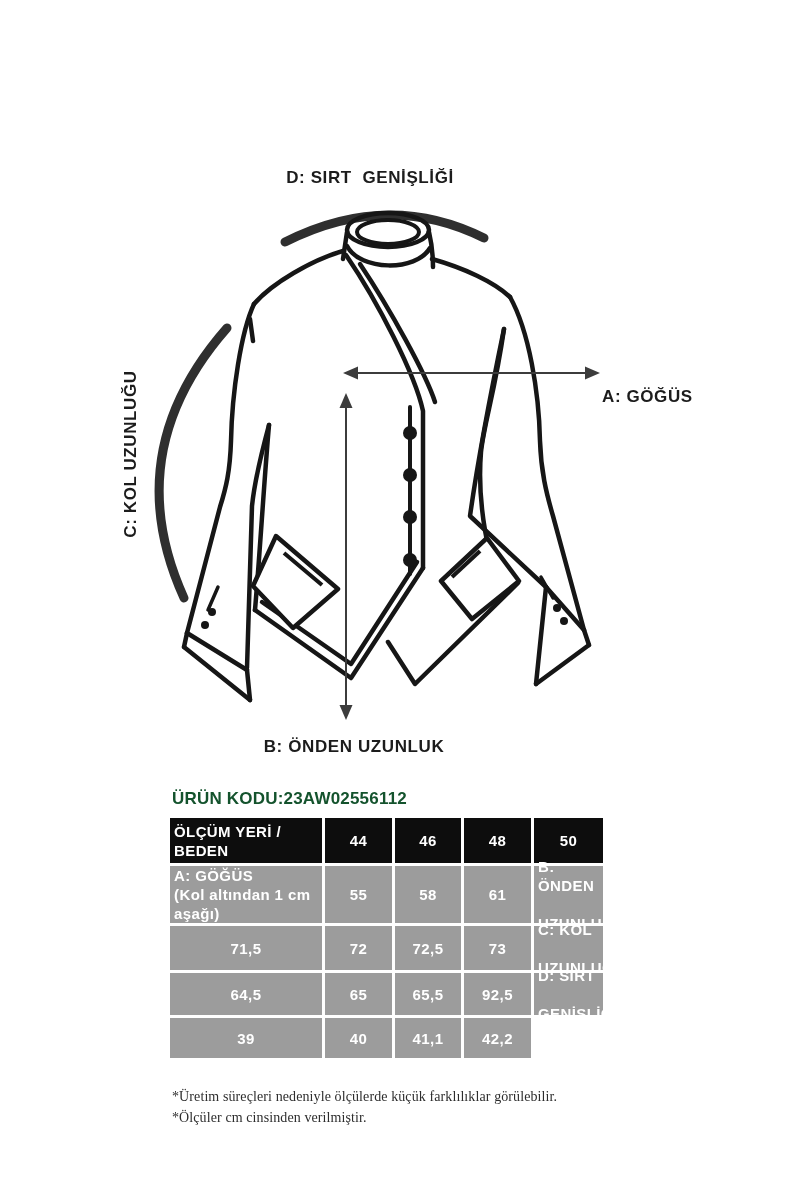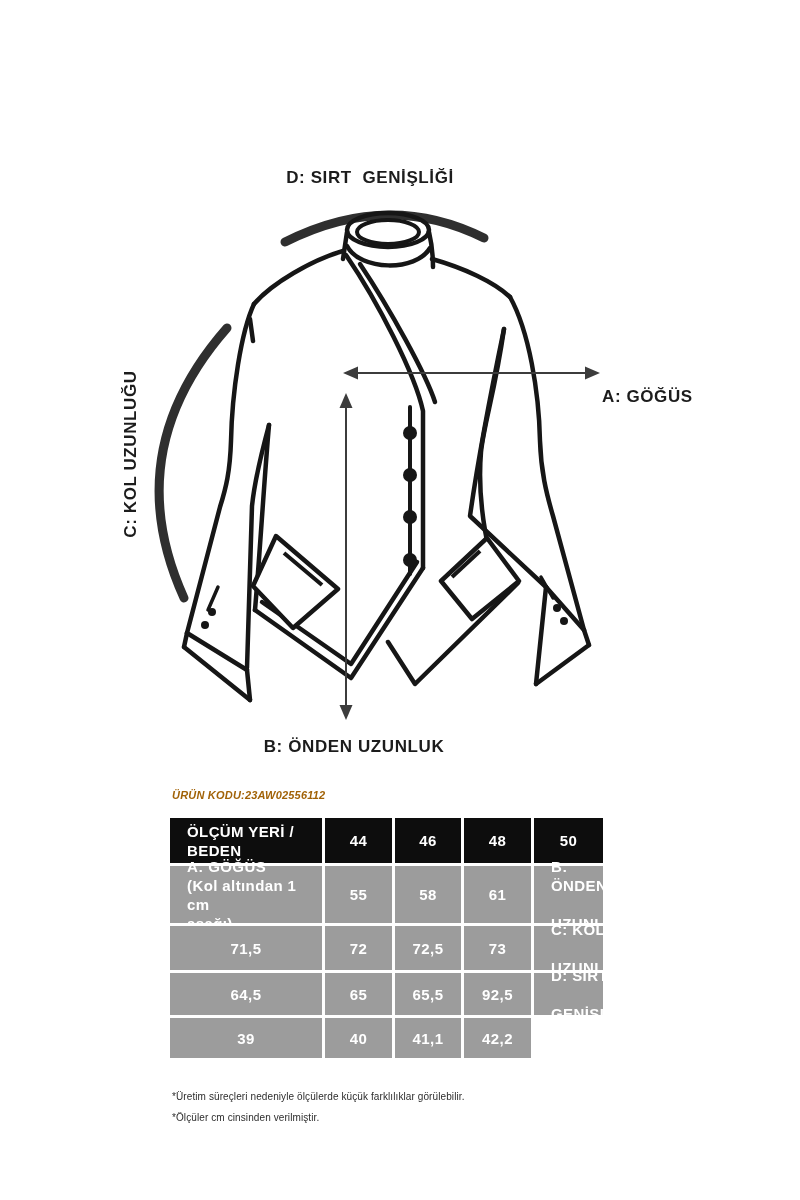--- a/index.html
+++ b/index.html
@@ -8,33 +8,33 @@
   .title{position:absolute;top:78px;left:0;width:780px;text-align:center;
          font-family:"Liberation Serif",serif;font-weight:700;font-size:46px;
          letter-spacing:1px;color:#0f0f0f;}
   .diagram-svg{position:absolute;top:0;left:0;}
   .dlabel{position:absolute;font-size:17px;font-weight:700;letter-spacing:.6px;color:#1c1c1c;white-space:pre;}
   .dlabel-d{top:168px;left:240px;width:260px;text-align:center;}
   .dlabel-a{top:387px;left:602px;}
   .dlabel-b{top:737px;left:244px;width:220px;text-align:center;}
   .dlabel-c{top:444px;left:31px;width:200px;text-align:center;
             transform:rotate(-90deg);transform-origin:50% 50%;}
-  .product-code{position:absolute;top:789px;left:172px;font-size:11px;letter-spacing:.2px;
-                font-weight:700;color:#a16207;font-style:italic;}
+  .product-code{position:absolute;top:789px;left:172px;font-size:17px;letter-spacing:.2px;
+                font-weight:700;color:#14532d;}
   .product-code .pc-value{font-weight:700;}
   .size-table{position:absolute;top:818px;left:170px;width:433px;display:grid;
               grid-template-columns:152px 67px 66px 67px 69px;
               grid-template-rows:45px 57px 44px 42px 40px;gap:3px;background:#fff;}
   .cell{background:#9c9c9c;color:#fff;display:flex;align-items:center;justify-content:center;
         font-size:15px;font-weight:700;letter-spacing:.4px;line-height:19px;}
   .cell.head{background:#0d0d0d;}
-  .cell.rowlabel{justify-content:flex-start;padding-left:17px;padding-right:4px;
+  .cell.rowlabel{justify-content:flex-start;padding-left:4px;padding-right:4px;
                  white-space:pre-wrap;text-align:left;}
-  .notes{position:absolute;top:1086px;left:172px;font-size:10px;line-height:21px;
-         color:#2d2d2d;letter-spacing:.1px;}
+  .notes{position:absolute;top:1086px;left:172px;font-size:14px;line-height:21px;
+         color:#2d2d2d;letter-spacing:.1px;font-family:Liberation Serif, serif;}
 </style>
 </head>
 <body>
 
 <div class="page">
 
 
   <svg class="diagram-svg" width="800" height="770" viewBox="0 0 800 770">
 
     <g stroke="#2f2f2f" stroke-width="9" fill="none" stroke-linecap="round">

